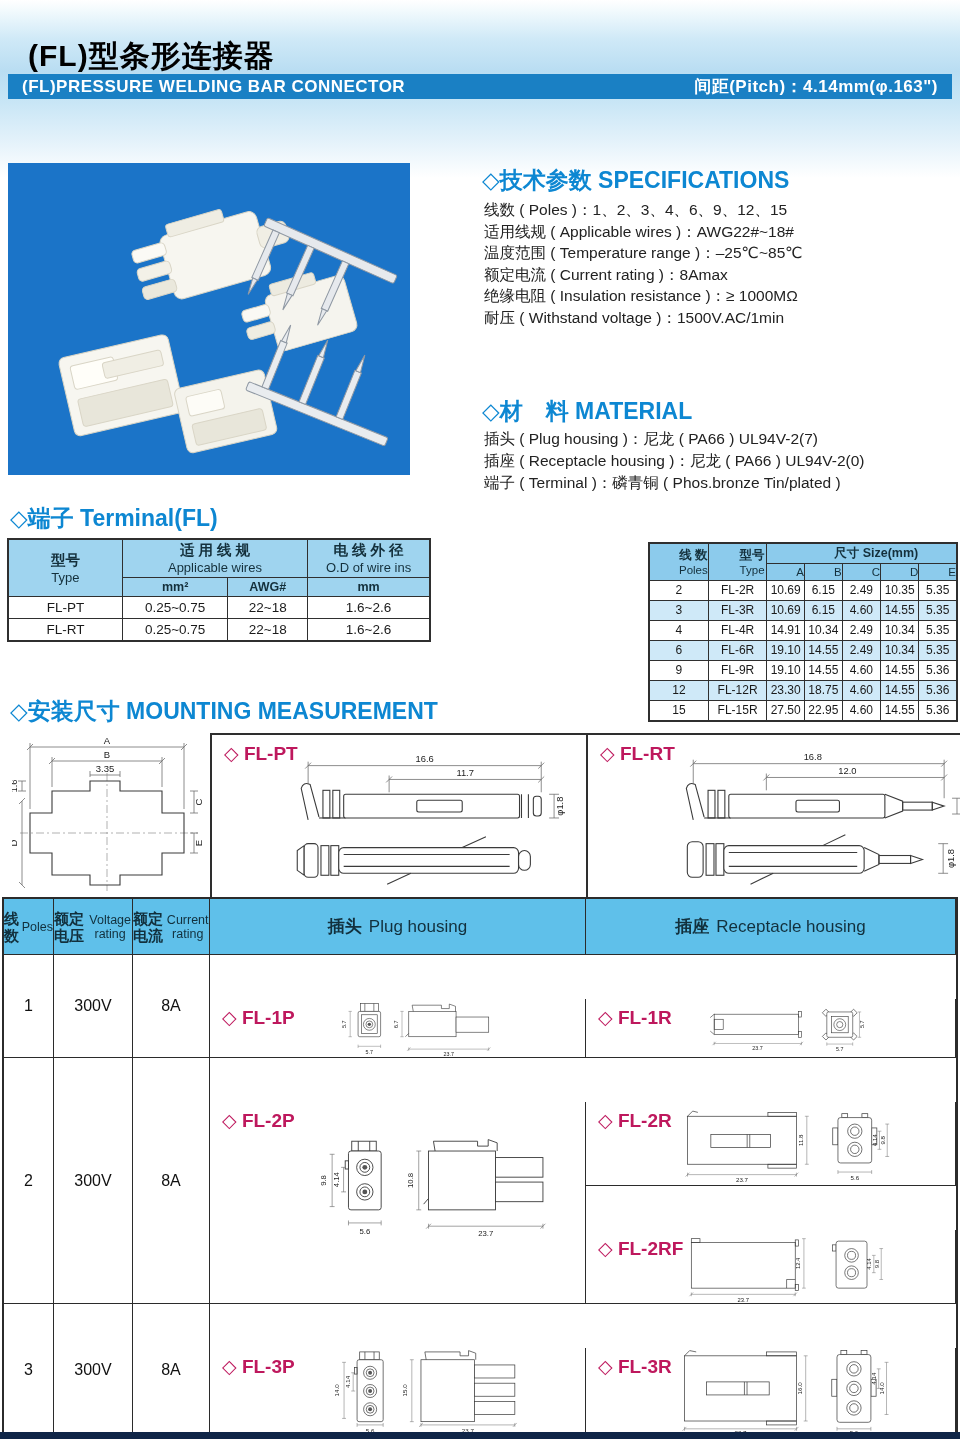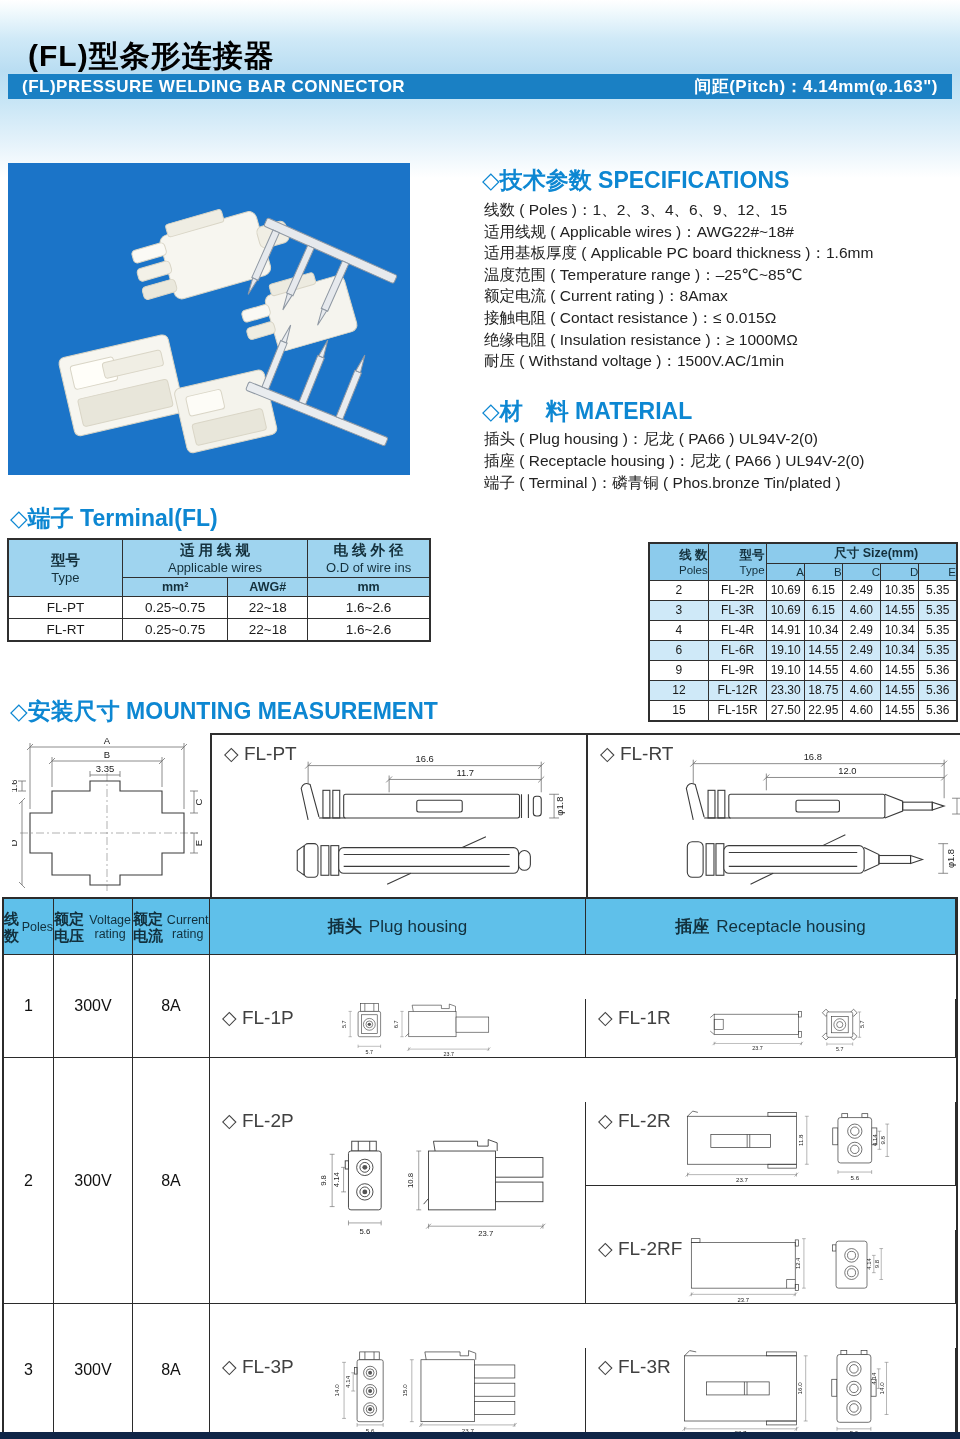--- a/index.html
+++ b/index.html
@@ -34,21 +34,21 @@
   .stable th,.stable td{border:1px solid #2f2f2f;text-align:center;padding:0;}
   .stable th{background:#8ccbec;color:#14303c;padding-left:29px;}
   .stable .cn{font-size:12.5px;font-weight:bold;}
   .stable .en{font-size:11.5px;font-weight:normal;}
   .stable td{font-size:12px;height:19px;background:#fff;}
   .stable tr.alt td{background:#cfe9f8;}
   .mountdraw{position:absolute;left:12px;top:731px;width:195px;height:164px;}
   .dbox{position:absolute;top:733px;height:164px;border:2px solid #2e2e2e;box-sizing:border-box;background:#fff;border-bottom:none;}
   #box-flpt{left:210px;width:376px;border-right:none;}
   #box-flrt{left:586px;width:416px;padding-left:28px;}
-  .dlabel{position:absolute;top:7px;left:12px;color:#404040;font-size:19px;font-weight:400;white-space:nowrap;z-index:2;}
+  .dlabel{position:absolute;top:7px;left:12px;color:#be185d;font-size:19px;font-weight:700;white-space:nowrap;z-index:2;}
   .dbox svg,.dcell svg{position:absolute;left:0;top:0;width:100%;height:100%;}
   .htable{position:absolute;left:2px;top:897px;width:956px;height:542px;box-sizing:border-box;
           border:2px solid #2b2b2b;display:grid;
           grid-template-columns:50px 79px 77px 376px auto;
           grid-template-rows:56px 103px 128px 118px auto;}
   .hcell{border-right:1.5px solid #2b2b2b;border-bottom:1.5px solid #2b2b2b;box-sizing:border-box;
          display:flex;flex-direction:row;align-items:center;justify-content:center;background:#fff;}
   .hhead{background:#5fc0ea;color:#12303d;}
   .hhead .cn{font-size:15px;font-weight:bold;line-height:17px;}
   .hhead .en{font-size:12.5px;line-height:14px;text-align:center;max-width:72px;}
@@ -125,31 +125,29 @@
       <rect x="332" y="196" width="7" height="50"></rect>
         <polygon points="333,196 338,196 335.5,178"></polygon>
     </g>
   </g>
 </svg>
 
 <div class="h2" id="h-specs">◇技术参数 SPECIFICATIONS</div>
 <div class="speclines">
   <div>线数 ( Poles )：1、2、3、4、6、9、12、15</div>
   <div>适用线规 ( Applicable wires )：AWG22#~18#</div>
-  <div>适用基板厚度 ( Applicable PC board thickness )：1.6mm</div>
   <div>温度范围 ( Temperature range )：–25℃~85℃</div>
   <div>额定电流 ( Current rating )：8Amax</div>
-  <div>接触电阻 ( Contact resistance )：≤ 0.015Ω</div>
   <div>绝缘电阻 ( Insulation resistance )：≥ 1000MΩ</div>
   <div>耐压 ( Withstand voltage )：1500V.AC/1min</div>
 </div>
 
 <div class="h2" id="h-material">◇材　料 MATERIAL</div>
 <div class="matlines">
-  <div>插头 ( Plug housing )：尼龙 ( PA66 ) UL94V-2(0)</div>
+  <div>插头 ( Plug housing )：尼龙 ( PA66 ) UL94V-2(7)</div>
   <div>插座 ( Receptacle housing )：尼龙 ( PA66 ) UL94V-2(0)</div>
   <div>端子 ( Terminal )：磷青铜 ( Phos.bronze Tin/plated )</div>
 </div>
 
 <div class="h2" id="h-terminal">◇端子 Terminal(FL)</div>
 
 <table class="ttable">
   <colgroup>
       <col style="width:115px">
       <col style="width:106px">

